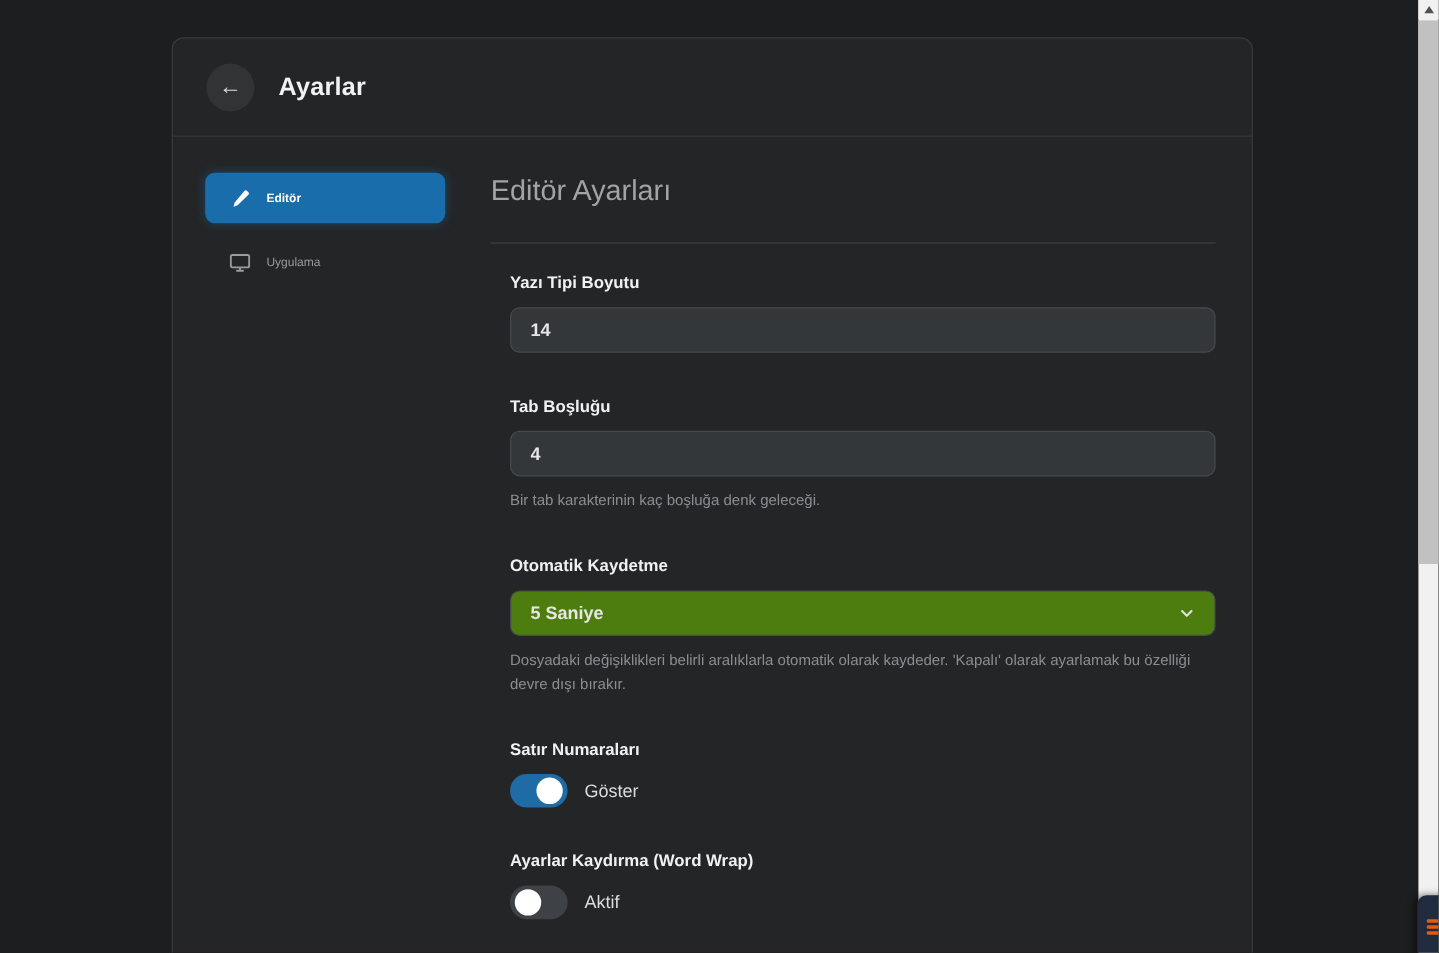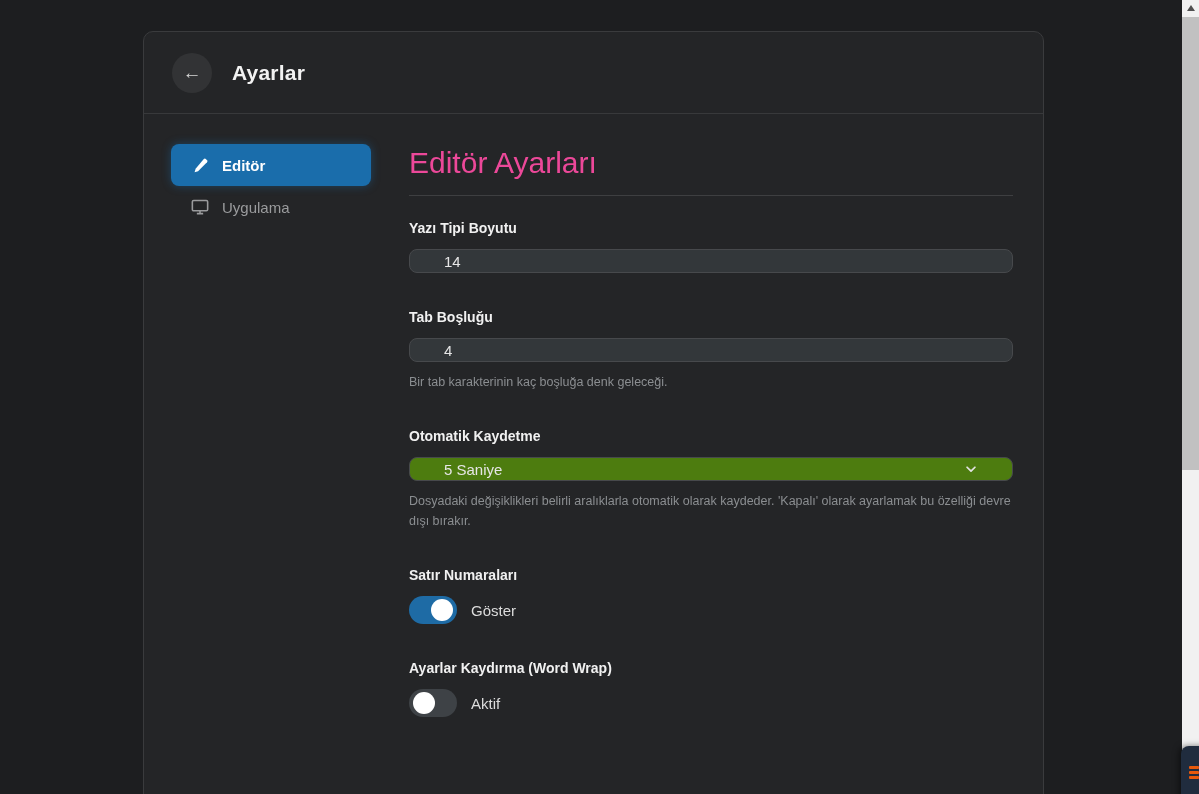--- a/index.html
+++ b/index.html
@@ -23,40 +23,40 @@
     color:#d9d9d9; font-size:19px; line-height:1; flex:0 0 auto;
   }
   .page-title { color:#f2f2f2; font-size:21px; font-weight:bold; letter-spacing:.2px; }
 
   .card-body { display:flex; padding:30px 30px 0 27px; }
 
   
   .side-nav { width:200px; flex:0 0 auto; margin-right:38px; }
   .nav-item {
     display:flex; align-items:center; gap:13px;
-    padding:12px 14px 12px 20px; border-radius:8px; margin-bottom:0;
-    color:#9a9b9d; font-size:15px; cursor:pointer;
+    padding:12px 14px 12px 20px; border-radius:8px; margin-bottom:12px;
+    color:#9a9b9d; font-size:10px; cursor:pointer;
   }
   .nav-item .nav-icon { width:18px; height:18px; display:flex; align-items:center; justify-content:center; }
   .nav-item.active {
     background:#1a6dab; color:#ffffff; font-weight:bold;
     box-shadow:0 0 10px rgba(26,109,171,.45);
   }
 
   
   .content { flex:1 1 auto; min-width:0; padding-top:2px; }
-  .section-heading { color:#ec4899; font-size:30px; font-weight:400; margin-bottom:15px; }
+  .section-heading { color:#a3a3a3; font-size:24px; font-weight:400; margin-bottom:28px; }
   .section-divider { border:none; border-top:1px solid #3e3f41; margin-bottom:24px; }
 
-  .field-group { margin-bottom:36px; }
+  .field-group { margin-bottom:36px;margin-left:16px; }
   .field-label { display:block; color:#f1f1f1; font-size:14px; font-weight:bold; margin-bottom:13px; }
   .text-input, .select-box {
-    width:100%; height:24px; background:#33373a; border:1px solid #47494c;
-    border-radius:8px; color:#e6e6e6; font-size:15px; padding:0 34px;
-    font-family:"Liberation Sans", sans-serif; outline:none;
+    width:100%; height:38px; background:#33373a; border:1px solid #47494c;
+    border-radius:8px; color:#e6e6e6; font-size:15px; padding:0 16px;
+    font-family:"Liberation Sans", sans-serif; outline:none;font-weight:bold;
   }
   .select-box {
     display:flex; align-items:center; justify-content:space-between;
     background:#4d7c0f; cursor:pointer;
   }
   .select-box .chev { width:14px; height:14px; flex:0 0 auto; }
   .helper-text { color:#8b8e91; font-size:12.5px; margin-top:11px; line-height:1.55; }
 
   
   .toggle-row { display:flex; align-items:center; gap:14px; margin-top:2px; }

